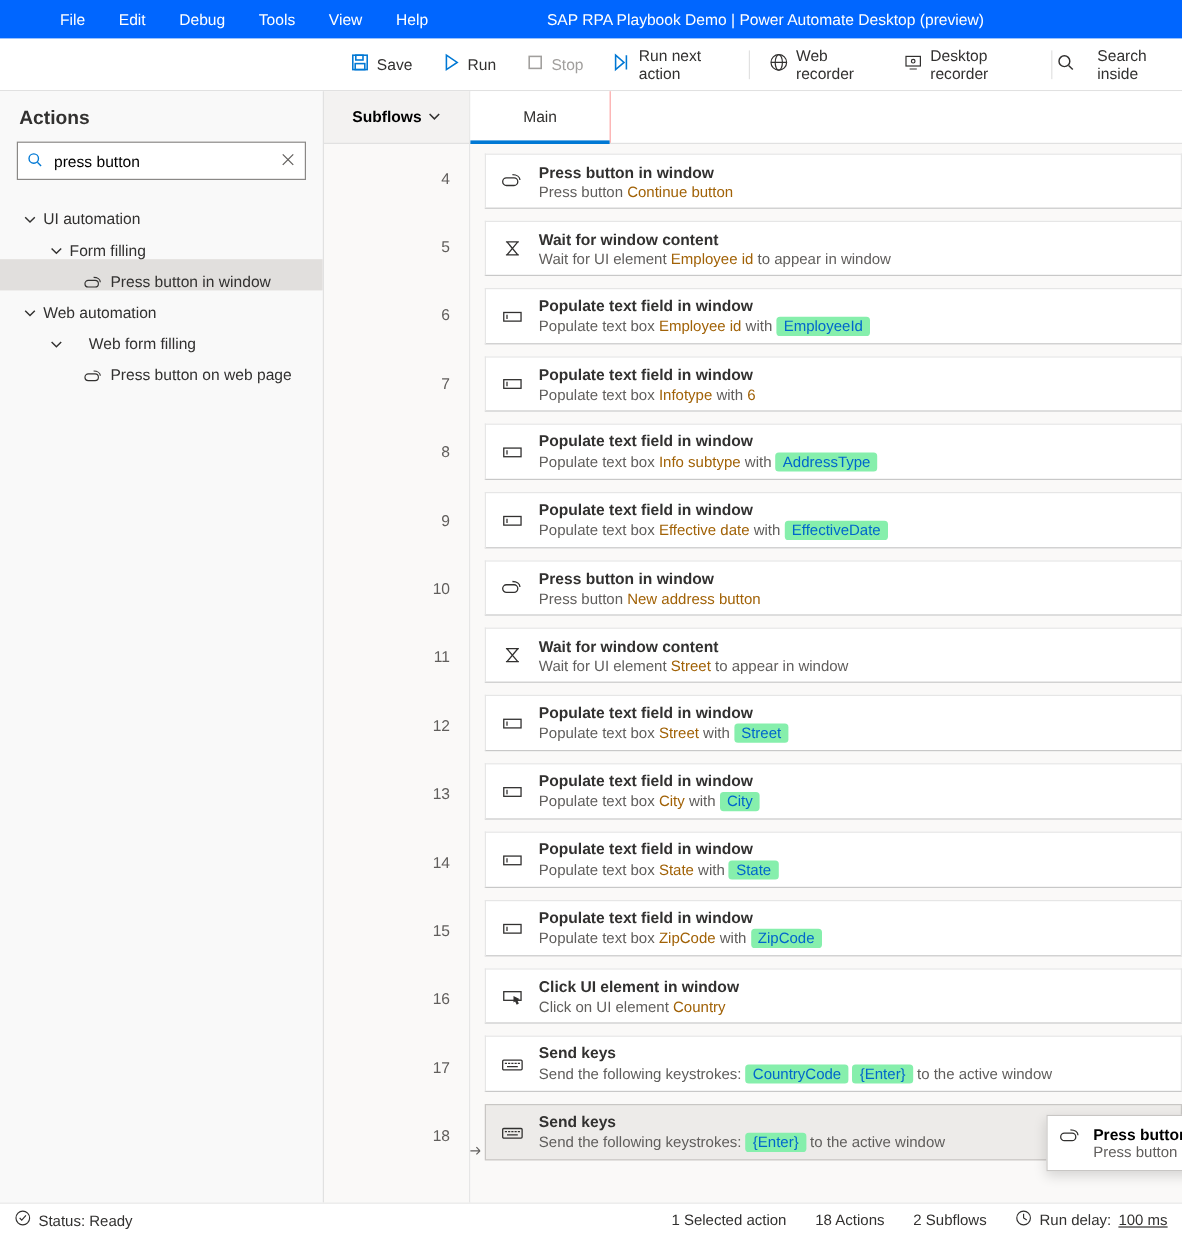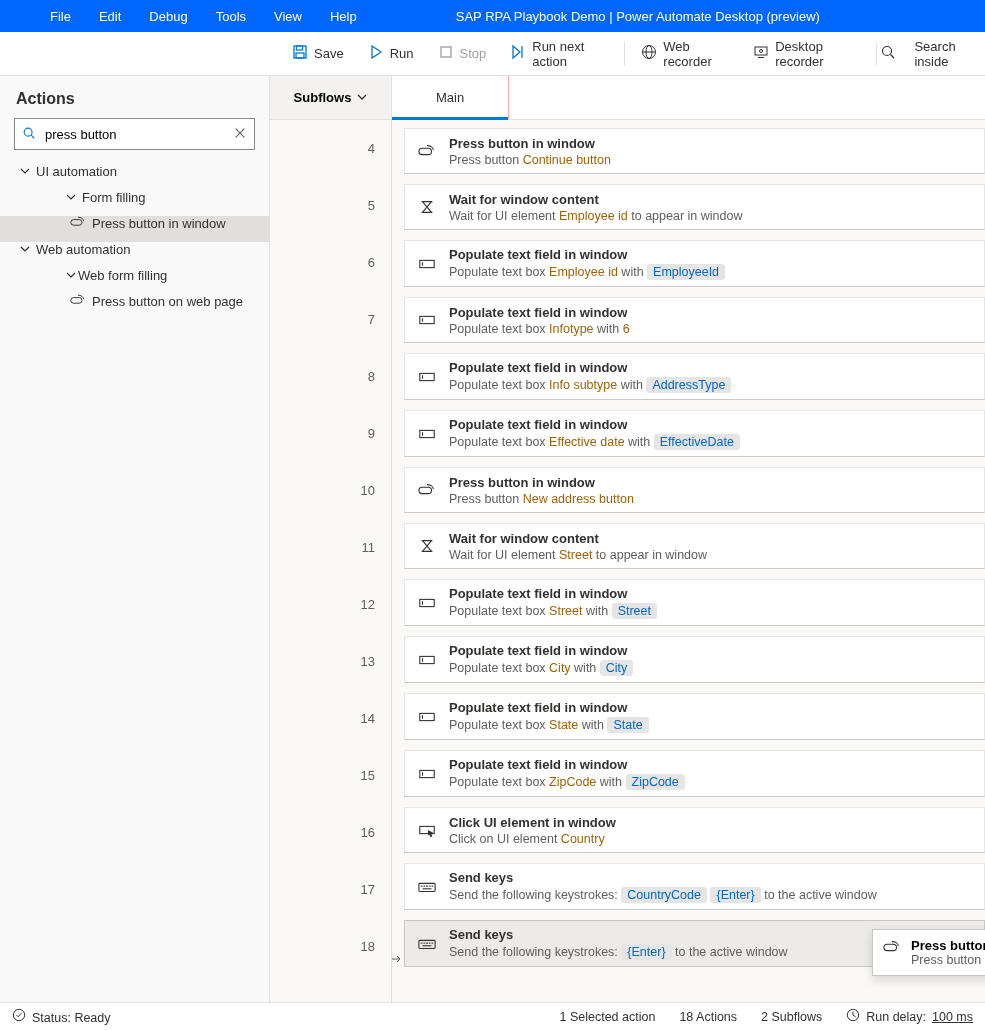--- a/index.html
+++ b/index.html
@@ -24,25 +24,25 @@
 
 
 .actions-panel { width: 270px; border-right: 1px solid #e1e1e1; background: #f9f9f9; display: flex; flex-direction: column; }
 .actions-header { padding: 14px 16px 10px; font-size: 16px; font-weight: 600; color: #323130; }
 .search-wrap { padding: 0 14px 10px; }
 .search-box { position: relative; }
 .search-box input { width: 100%; height: 32px; border: 1px solid #8a8886; padding: 0 28px 0 30px; font-size: 13px; background:#fff;}
 .search-box .s-icon { position: absolute; left: 8px; top: 8px; color:#0078d4;}
 .search-box .s-clear { position: absolute; right: 8px; top: 8px; color:#605e5c; cursor:pointer;}
 .tree { padding: 4px 0; font-size: 13px; color: #323130; overflow:auto;}
-.tree-row { display: flex; align-items: flex-start; height: 26px; cursor: pointer; }
+.tree-row { display: flex; align-items: flex-end; height: 26px; cursor: pointer; }
 .tree-row.selected { background: #e1dfdd; }
 .tree-caret { width: 14px; height: 14px; display:inline-flex; align-items:center; justify-content:center;}
 .lvl0 { padding-left: 18px; }
-.lvl1 { padding-left: 64px; }
+.lvl1 { padding-left: 40px; }
 .lvl2 { padding-left: 70px; gap:6px;}
 .leaf-icon { display:inline-flex; }
 
 
 .subflows-col { width: 122px; background: #faf9f8; border-right: 1px solid #e1e1e1; }
 .subflows-head { height: 44px; display:flex; align-items:center; justify-content:center; gap:6px; font-size:13px; font-weight:600; background:#f3f2f1; border-bottom:1px solid #e1e1e1; cursor:pointer;}
 .subflows-col .ln-col { padding-top: 0; }
 .ln { height: 57px; display:flex; align-items:center; justify-content:flex-end; padding-right: 16px; font-size:13px; color:#605e5c; }
 .subflows-body{ position:relative; height:calc(100% - 44px); overflow:hidden;}
 .subflows-body .ln-col{position:absolute; top:0; right:0; left:0;}
@@ -57,21 +57,21 @@
 
 
 .steps { flex:1; overflow:hidden; background:#faf9f8; padding: 8px 0 0 12px; position:relative;}
 .step { background:#fff; border:1px solid #e6e6e6; border-bottom-color:#c8c8c8; margin:0 0 10px 0; min-height:46px; display:flex; align-items:center; padding: 6px 12px; gap: 12px; cursor:pointer;}
 .step.selected{ background:#edebe9; border-color:#c8c6c4;}
 .step .step-icon { width:20px; display:flex; justify-content:center;}
 .step-text { font-size:13px; }
 .step-title { font-weight:600; color:#323130; }
 .step-sub { color:#605e5c; font-size:12.5px; margin-top:2px;}
 .step-sub .link { color:#a16207; }
-.step-sub .chip { background:#e5e5e5; color:#0066cc; padding:0 6px; border-radius:3px; display:inline-block; line-height:16px;}
+.step-sub .chip { background:#86efac; color:#0066cc; padding:0 6px; border-radius:3px; display:inline-block; line-height:16px;}
 
 
 .drag-tip { position:absolute; left:480px; bottom:26px; width:225px; background:#fff; border:1px solid #c8c6c4; box-shadow:0 4px 10px rgba(0,0,0,0.15); padding:8px 10px; display:flex; gap:10px; align-items:flex-start; font-size:12.5px; z-index:10;}
 .drag-tip .dt-title{font-weight:600; font-size:13px;}
 .steps-handle{position:absolute; left:-6px; bottom:38px; width:16px; height:10px; display:flex; align-items:center; justify-content:center; z-index:5;}
 
 
 .statusbar { height:28px; border-top:1px solid #e1e1e1; display:flex; align-items:center; font-size:12.5px; color:#323130; padding: 0 12px; gap:8px; background:#fff;}
 .statusbar .sb-left{display:flex; align-items:flex-end; gap:6px;}
 .statusbar .sb-right{margin-left:auto; display:flex; align-items:center; gap:24px;}
@@ -197,21 +197,21 @@
             </svg>
           </span>
         <span style="margin-left:4px;">Web automation</span>
       </div>
       <div class="tree-row lvl1">
         <span class="tree-caret">
             <svg width="10" height="10" viewBox="0 0 10 10" fill="none" stroke="#323130" stroke-width="1.2">
               <path d="M1 3 L5 7 L9 3"></path>
             </svg>
           </span>
-        <span style="margin-left:0;">Web form filling</span>
+        <span style="margin-left:20px;">Web form filling</span>
       </div>
       <div class="tree-row lvl2">
         <span class="leaf-icon">
             <svg width="16" height="12" viewBox="0 0 20 14" fill="none" stroke="#323130" stroke-width="1.2">
               <rect x="1" y="4" width="14" height="7" rx="3.5"></rect>
               <path d="M10 1 C14 1 17 3 17 6"></path>
             </svg>
           </span>
         <span>Press button on web page</span>
       </div>

